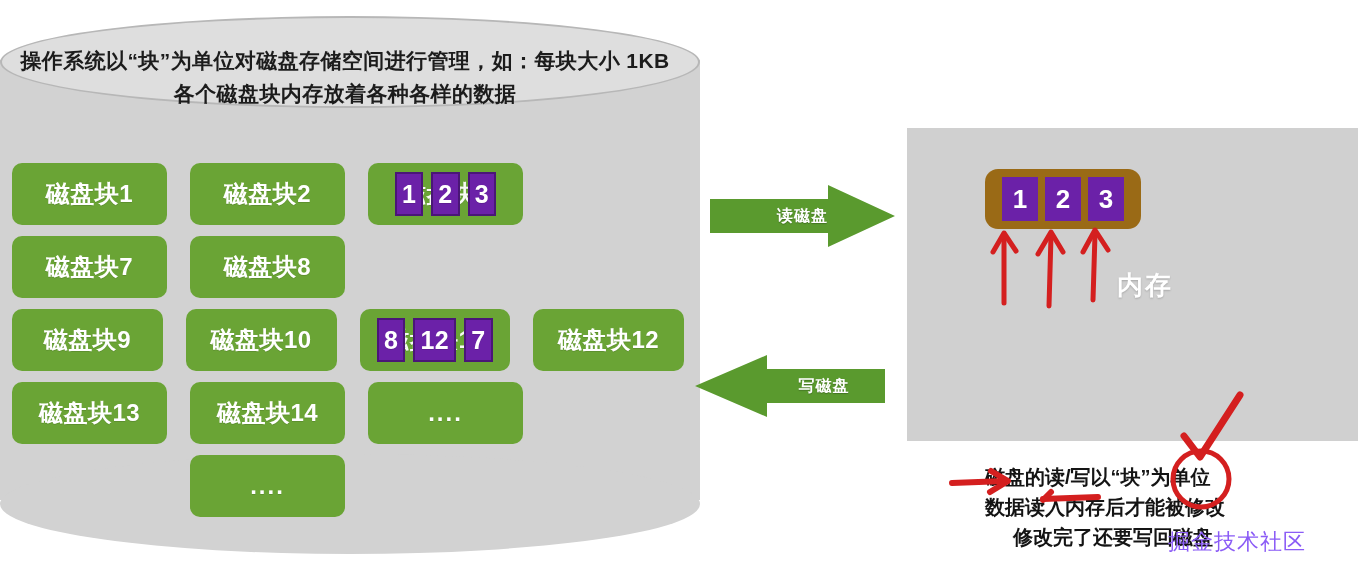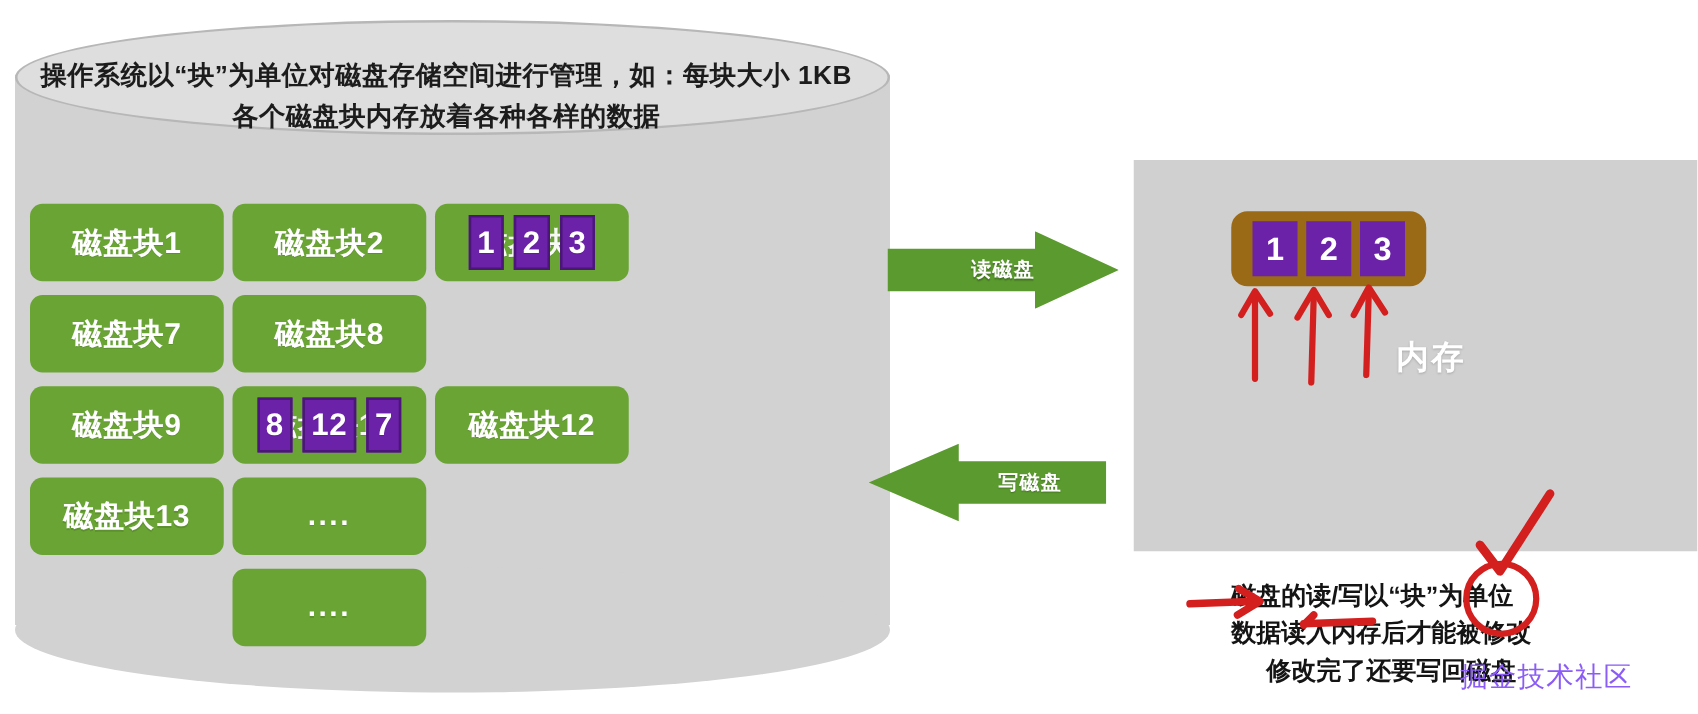--- a/index.html
+++ b/index.html
@@ -4,21 +4,21 @@
 <style>
   html,body{margin:0;padding:0;}
   body{
     width:1358px;height:571px;position:relative;overflow:hidden;
     background:#ffffff;
     font-family:"Liberation Sans","DejaVu Sans",sans-serif;
   }
 
   
   #disk-cylinder{
-    position:absolute;left:0px;top:8px;width:624px;height:555px;margin-left:12px;
+    position:absolute;left:0px;top:8px;width:624px;height:555px;
   }
   .cyl-body{
     position:absolute;left:0px;top:52px;width:700px;height:440px;
     background:#d2d2d2;
   }
   .cyl-top{
     position:absolute;left:0px;top:8px;width:700px;height:92px;
     background:#dedede;border:2px solid #b7b7b7;border-radius:50%;
     box-sizing:border-box;
   }
@@ -32,21 +32,21 @@
     position:absolute;left:0px;top:36px;width:690px;
     text-align:center;color:#1c1c1c;
     font-size:21px;font-weight:bold;line-height:33px;
     letter-spacing:0.4px;
   }
 
   
   #block-grid{
     position:absolute;left:12px;top:155px;width:672px;
   }
-  .grid-row{display:flex;gap:7px;margin-bottom:11px;text-align:right;}
+  .grid-row{display:flex;gap:23px;margin-bottom:11px;text-align:right;}
   .block{
     width:155px;height:62px;border-radius:10px;background:#6aa435;
     display:flex;align-items:center;justify-content:center;
     color:#ffffff;font-size:24px;font-weight:bold;
     position:relative;box-sizing:border-box;letter-spacing:0.5px;
     text-shadow:0 1px 0 rgba(0,0,0,.12);
   }
   .block.spacer{background:transparent;}
   .block .blabel{position:relative;z-index:1;}
   .block.has-chunks .blabel{opacity:.95;}
@@ -154,35 +154,41 @@
           <span class="blabel">磁盘块7</span>
         </div>
         <div class="block">
           <span class="blabel">磁盘块8</span>
         </div>
       </div>
       <div class="grid-row">
         <div class="block">
           <span class="blabel">磁盘块9</span>
         </div>
+        <div class="block">
+          <span class="blabel">磁盘块10</span>
+        </div>
         <div class="block has-chunks">
           <span class="blabel">磁盘块11</span>
           <div class="chunks">
             <div class="chunk">8</div>
             <div class="chunk">12</div>
             <div class="chunk">7</div>
           </div>
         </div>
         <div class="block">
           <span class="blabel">磁盘块12</span>
         </div>
       </div>
       <div class="grid-row">
         <div class="block">
           <span class="blabel">磁盘块13</span>
+        </div>
+        <div class="block">
+          <span class="blabel">磁盘块14</span>
         </div>
         <div class="block">
           <span class="blabel dots">....</span>
         </div>
       </div>
       <div class="grid-row">
         <div class="block spacer"></div>
         <div class="block">
           <span class="blabel dots">....</span>
         </div>

